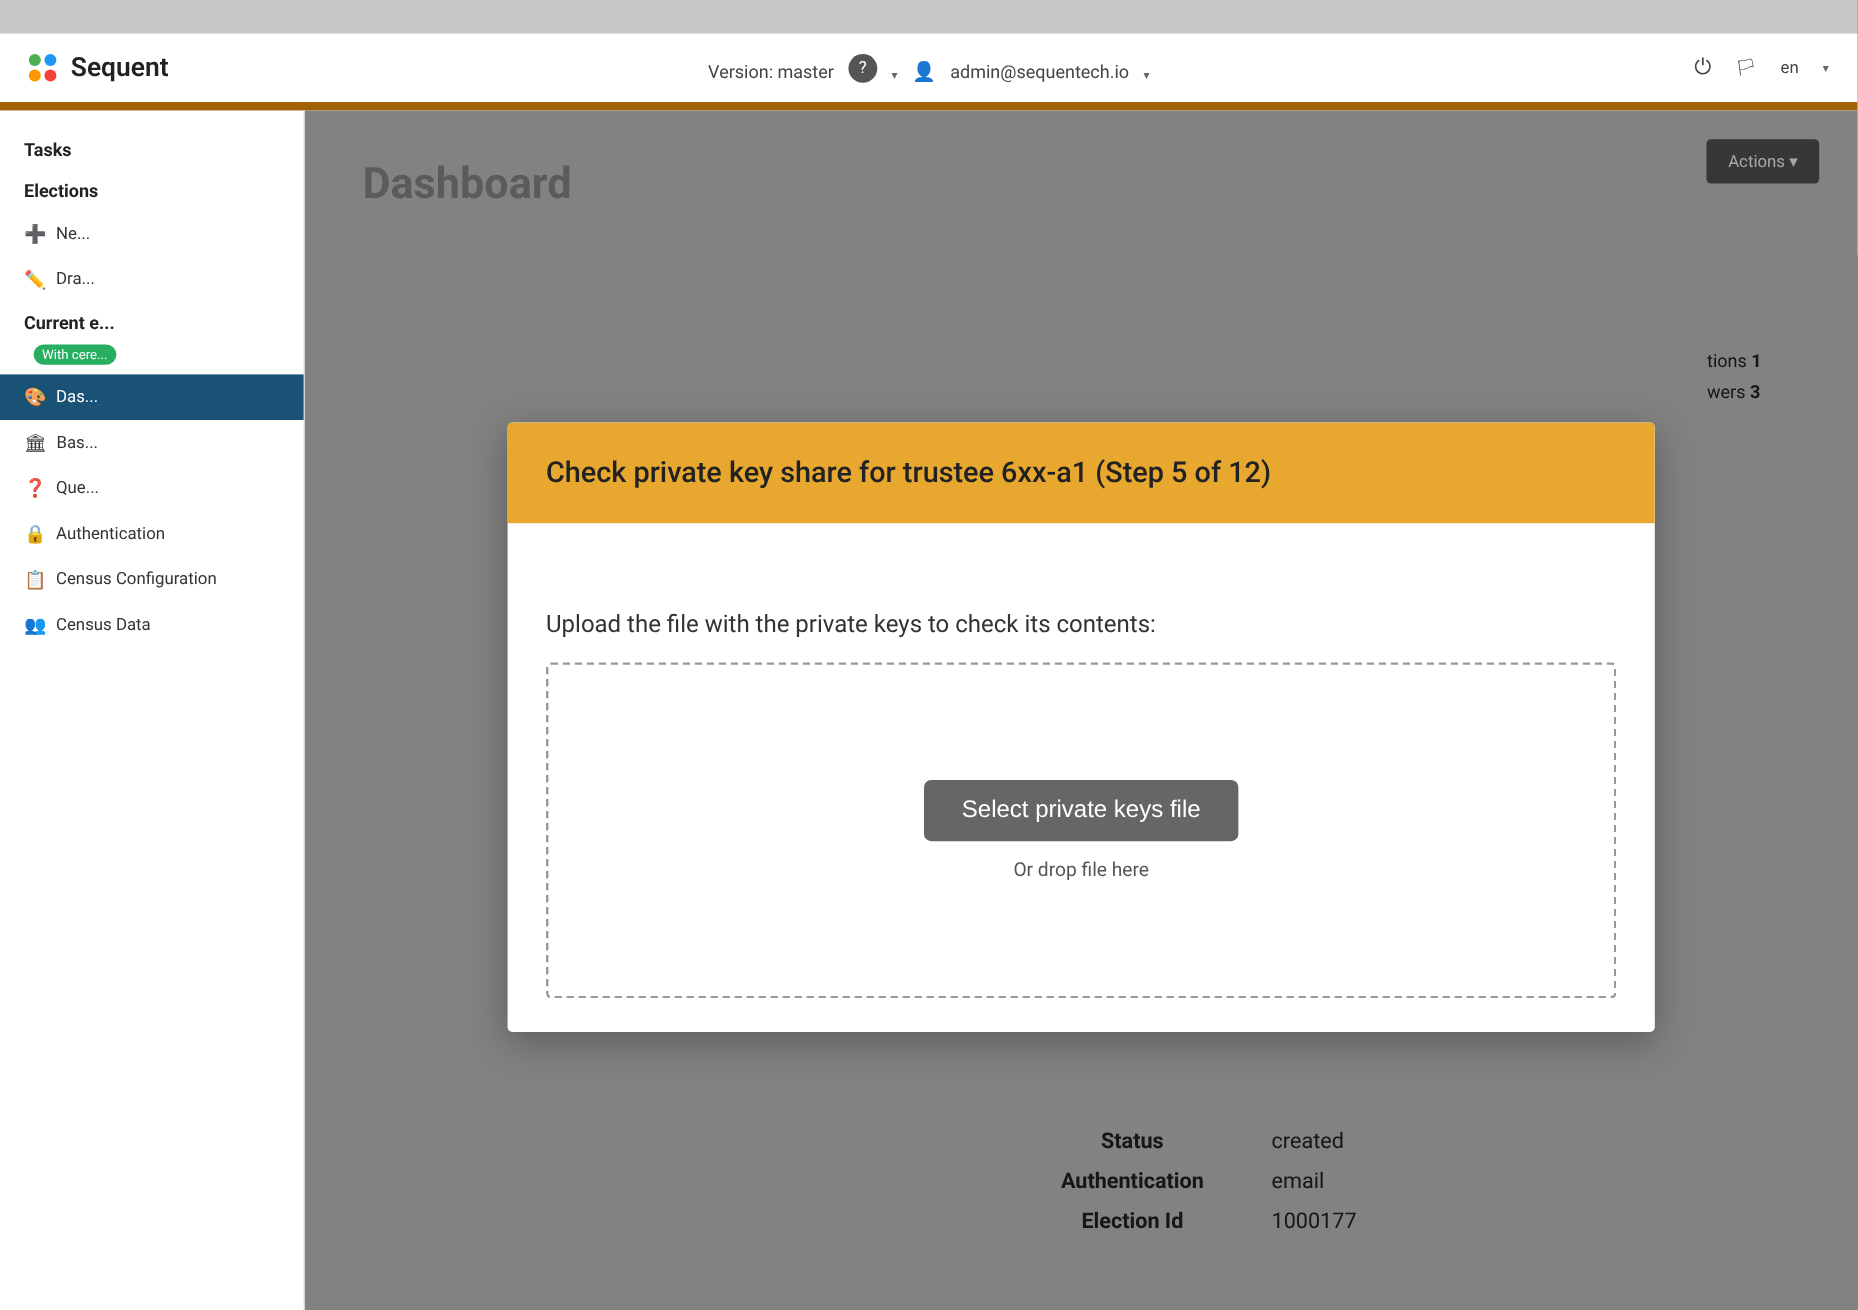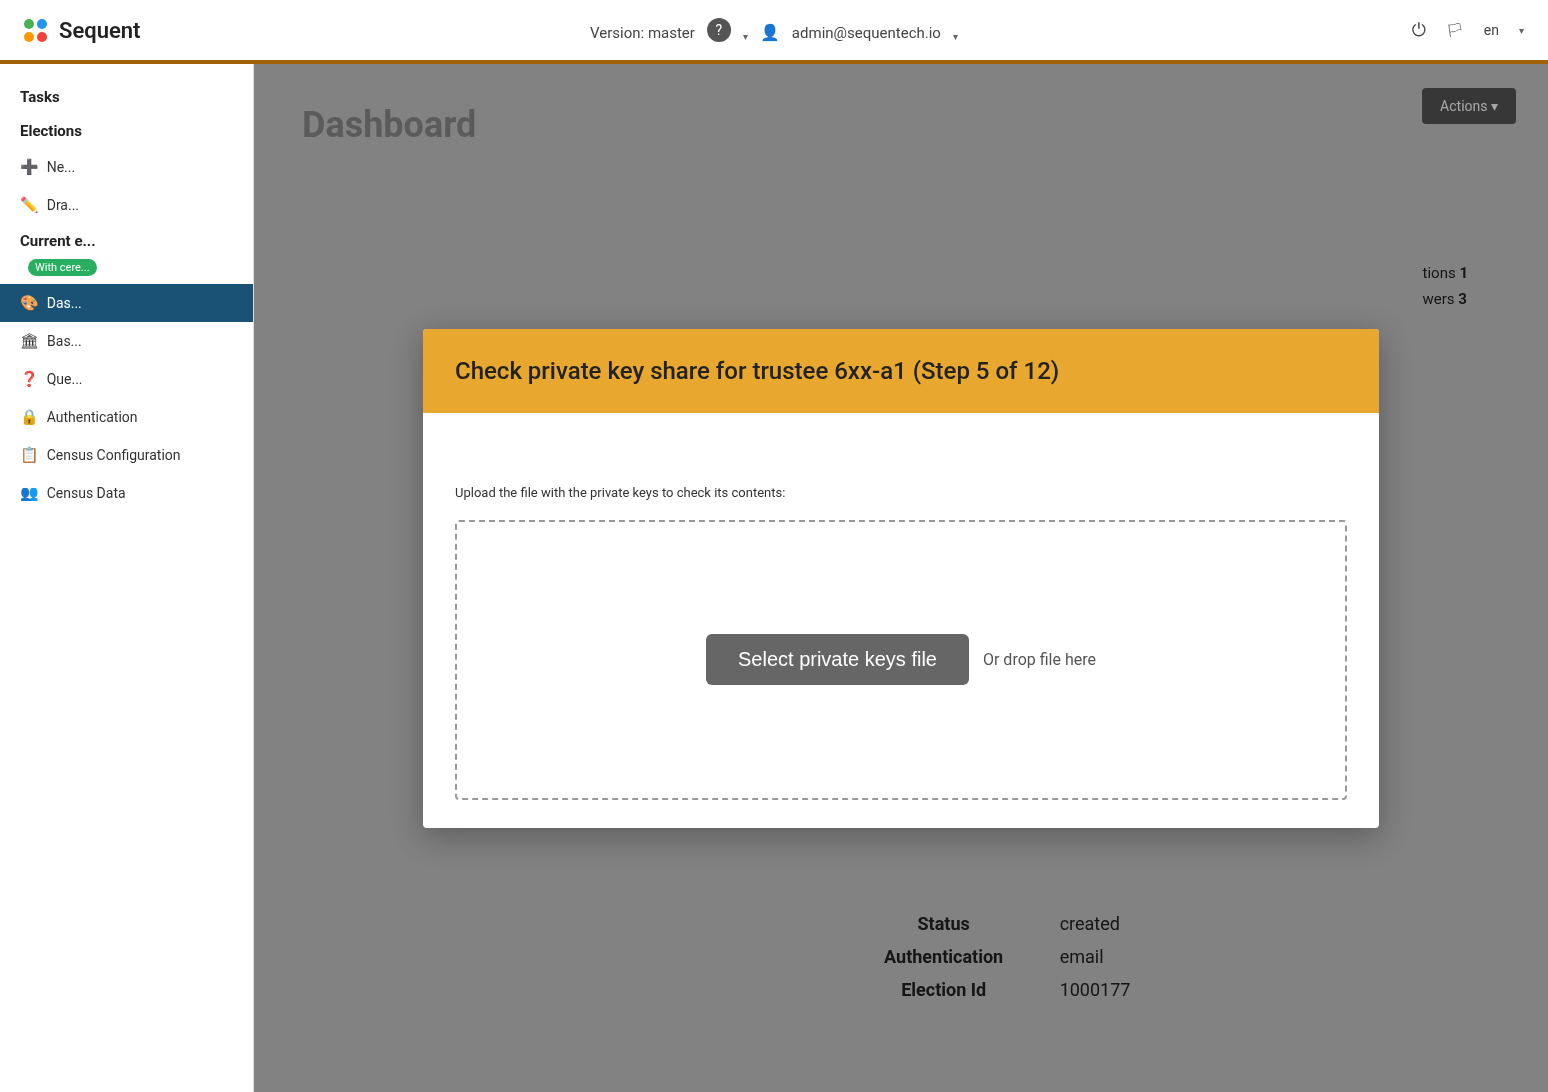--- a/index.html
+++ b/index.html
@@ -12,23 +12,24 @@
       position: relative;
     }
 
     
     .navbar {
       background: #fff;
       height: 64px;
       display: flex;
       align-items: center;
       padding: 0 24px;
-      border-bottom: 4px solid #a16207;
+      border-bottom: 7px solid #a16207;
       position: relative;
       z-index: 1;
+      margin-top: 28px;
     }
     .navbar-brand {
       display: flex;
       align-items: center;
       gap: 8px;
       font-size: 22px;
       font-weight: 600;
       color: #222;
       margin-right: auto;
     }
@@ -202,31 +203,31 @@
     }
     .modal-title {
       font-size: 24px;
       font-weight: 500;
       color: #222;
     }
     .modal-body {
       padding: 28px 32px;
     }
     .upload-description {
-      font-size: 13px;
+      font-size: 20px;
       color: #333;
       margin-bottom: 20px;
       margin-top: 44px;
     }
     .drop-zone {
       border: 2.5px dashed #999;
       border-radius: 4px;
       height: 280px;
       display: flex;
-      flex-direction: row;
+      flex-direction: column;
       align-items: center;
       justify-content: center;
       gap: 14px;
       cursor: pointer;
     }
     .select-file-btn {
       background: #666;
       color: #fff;
       padding: 14px 32px;
       border-radius: 6px;

